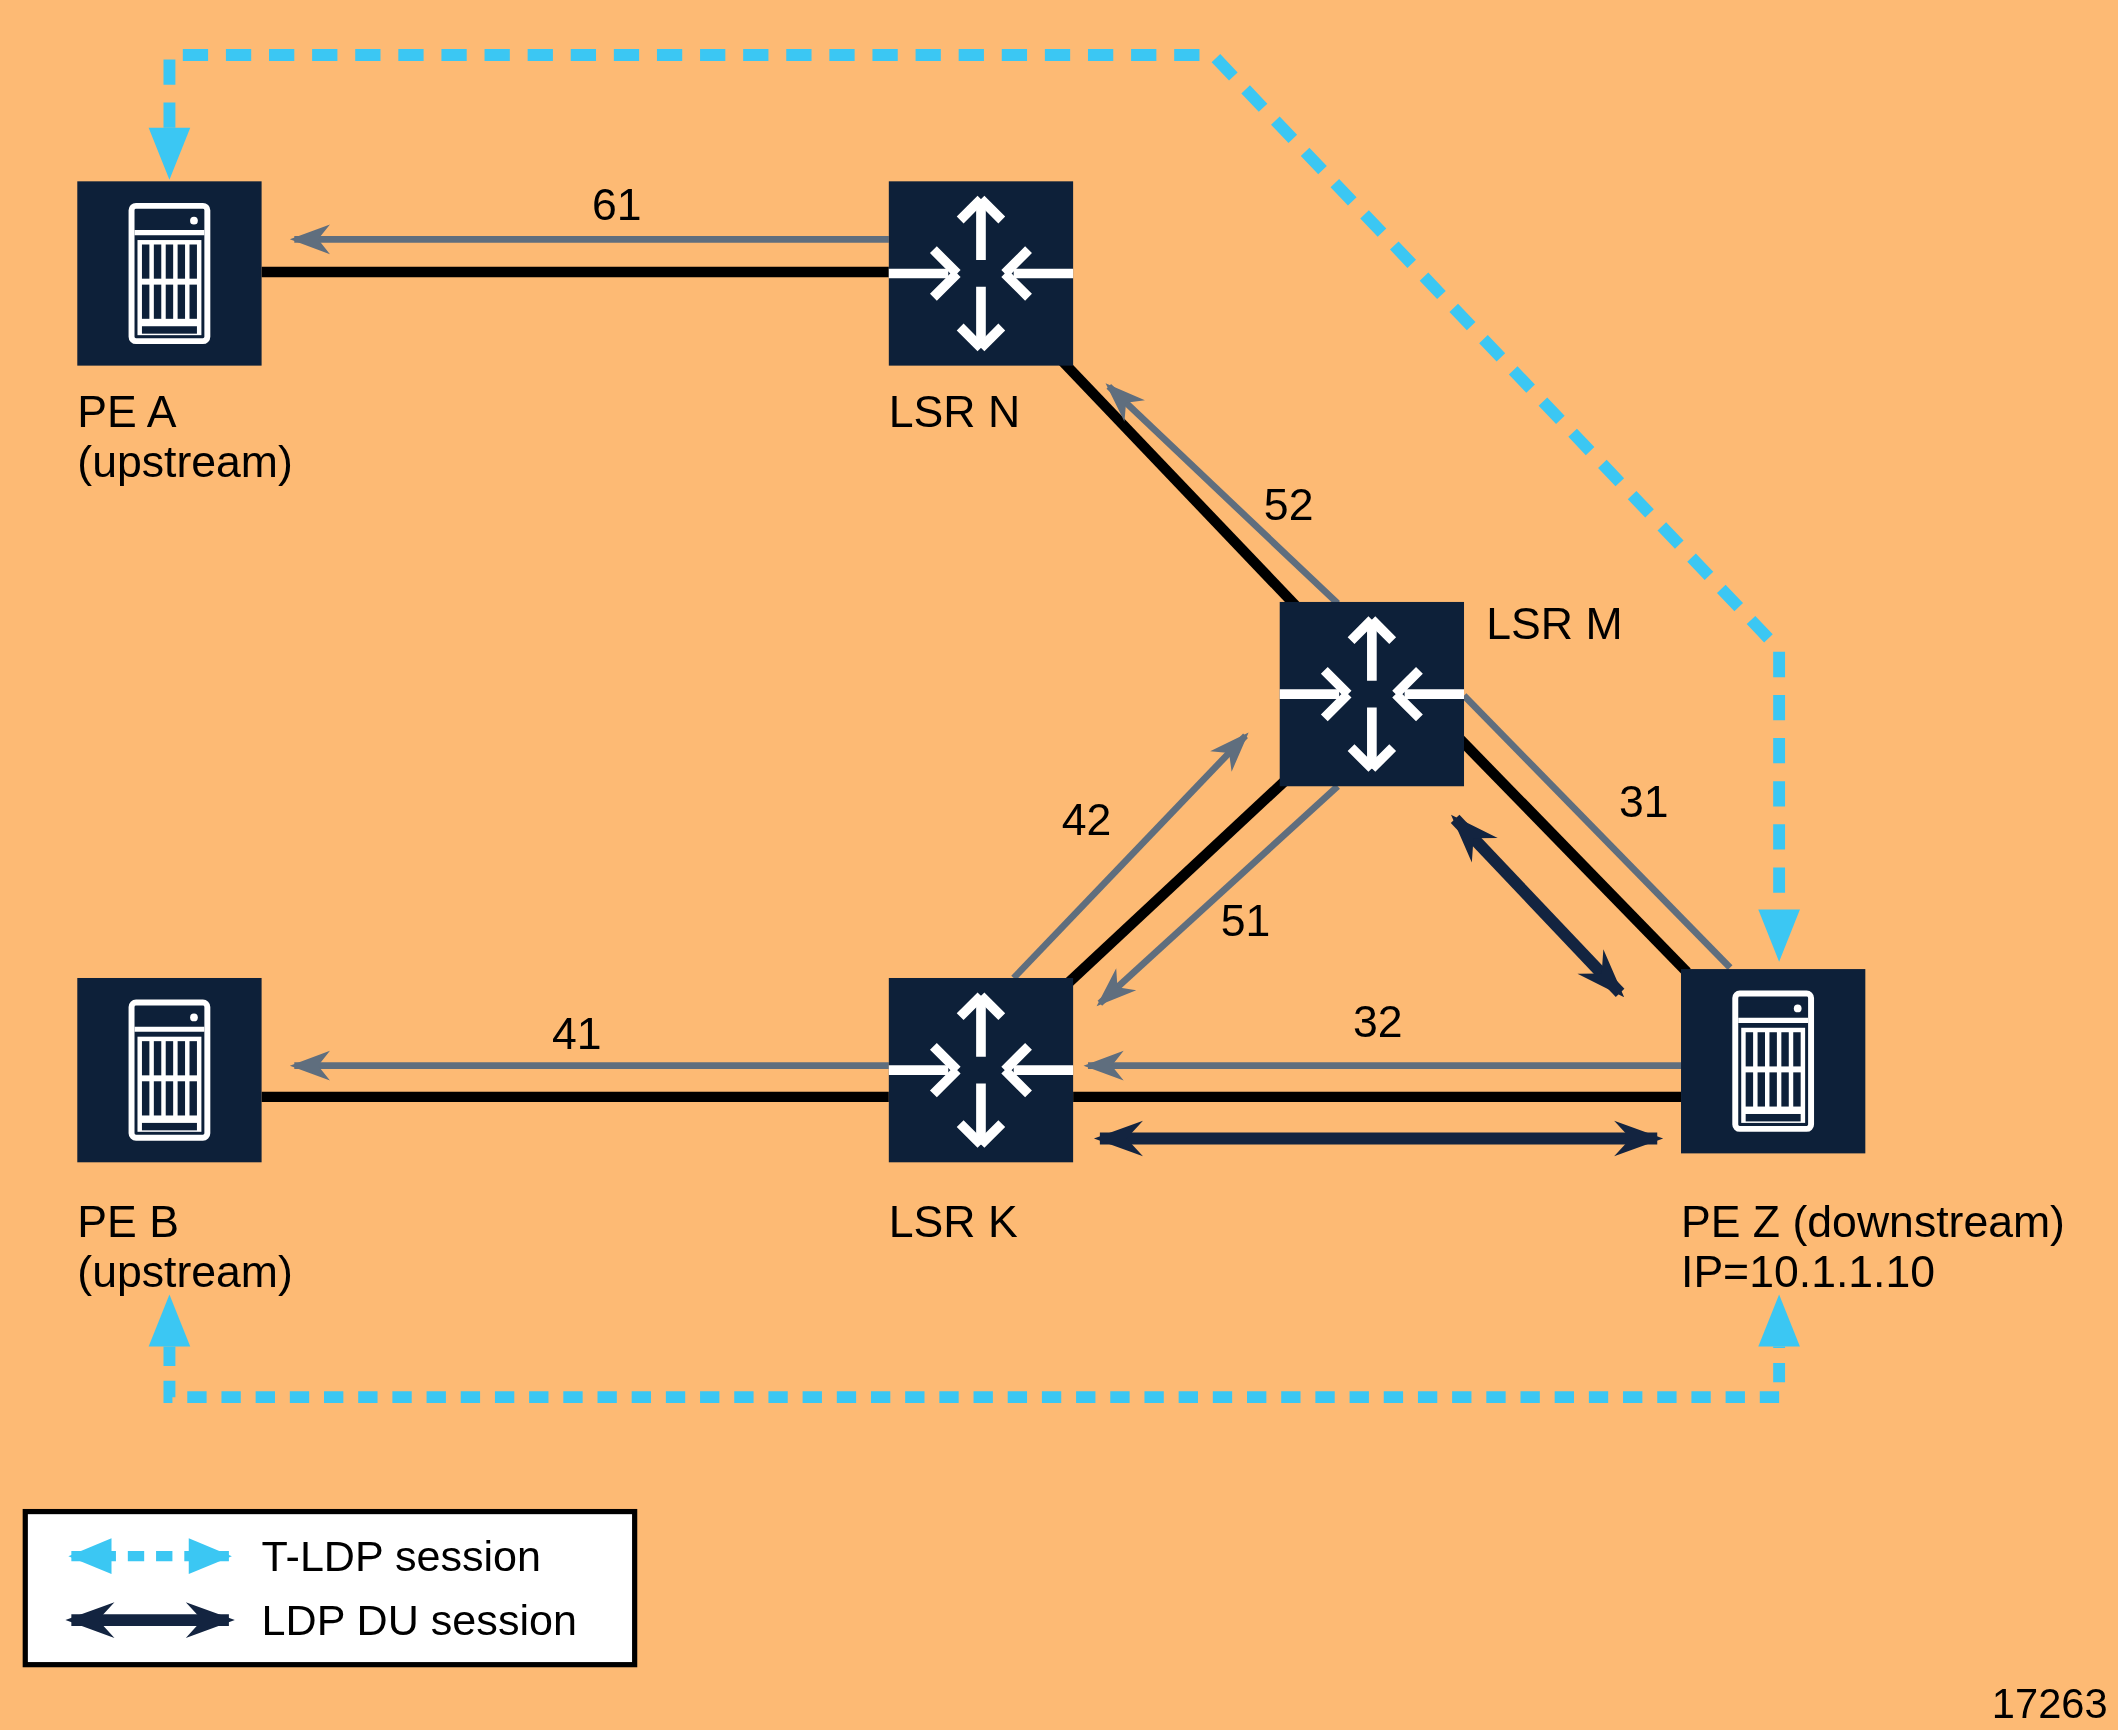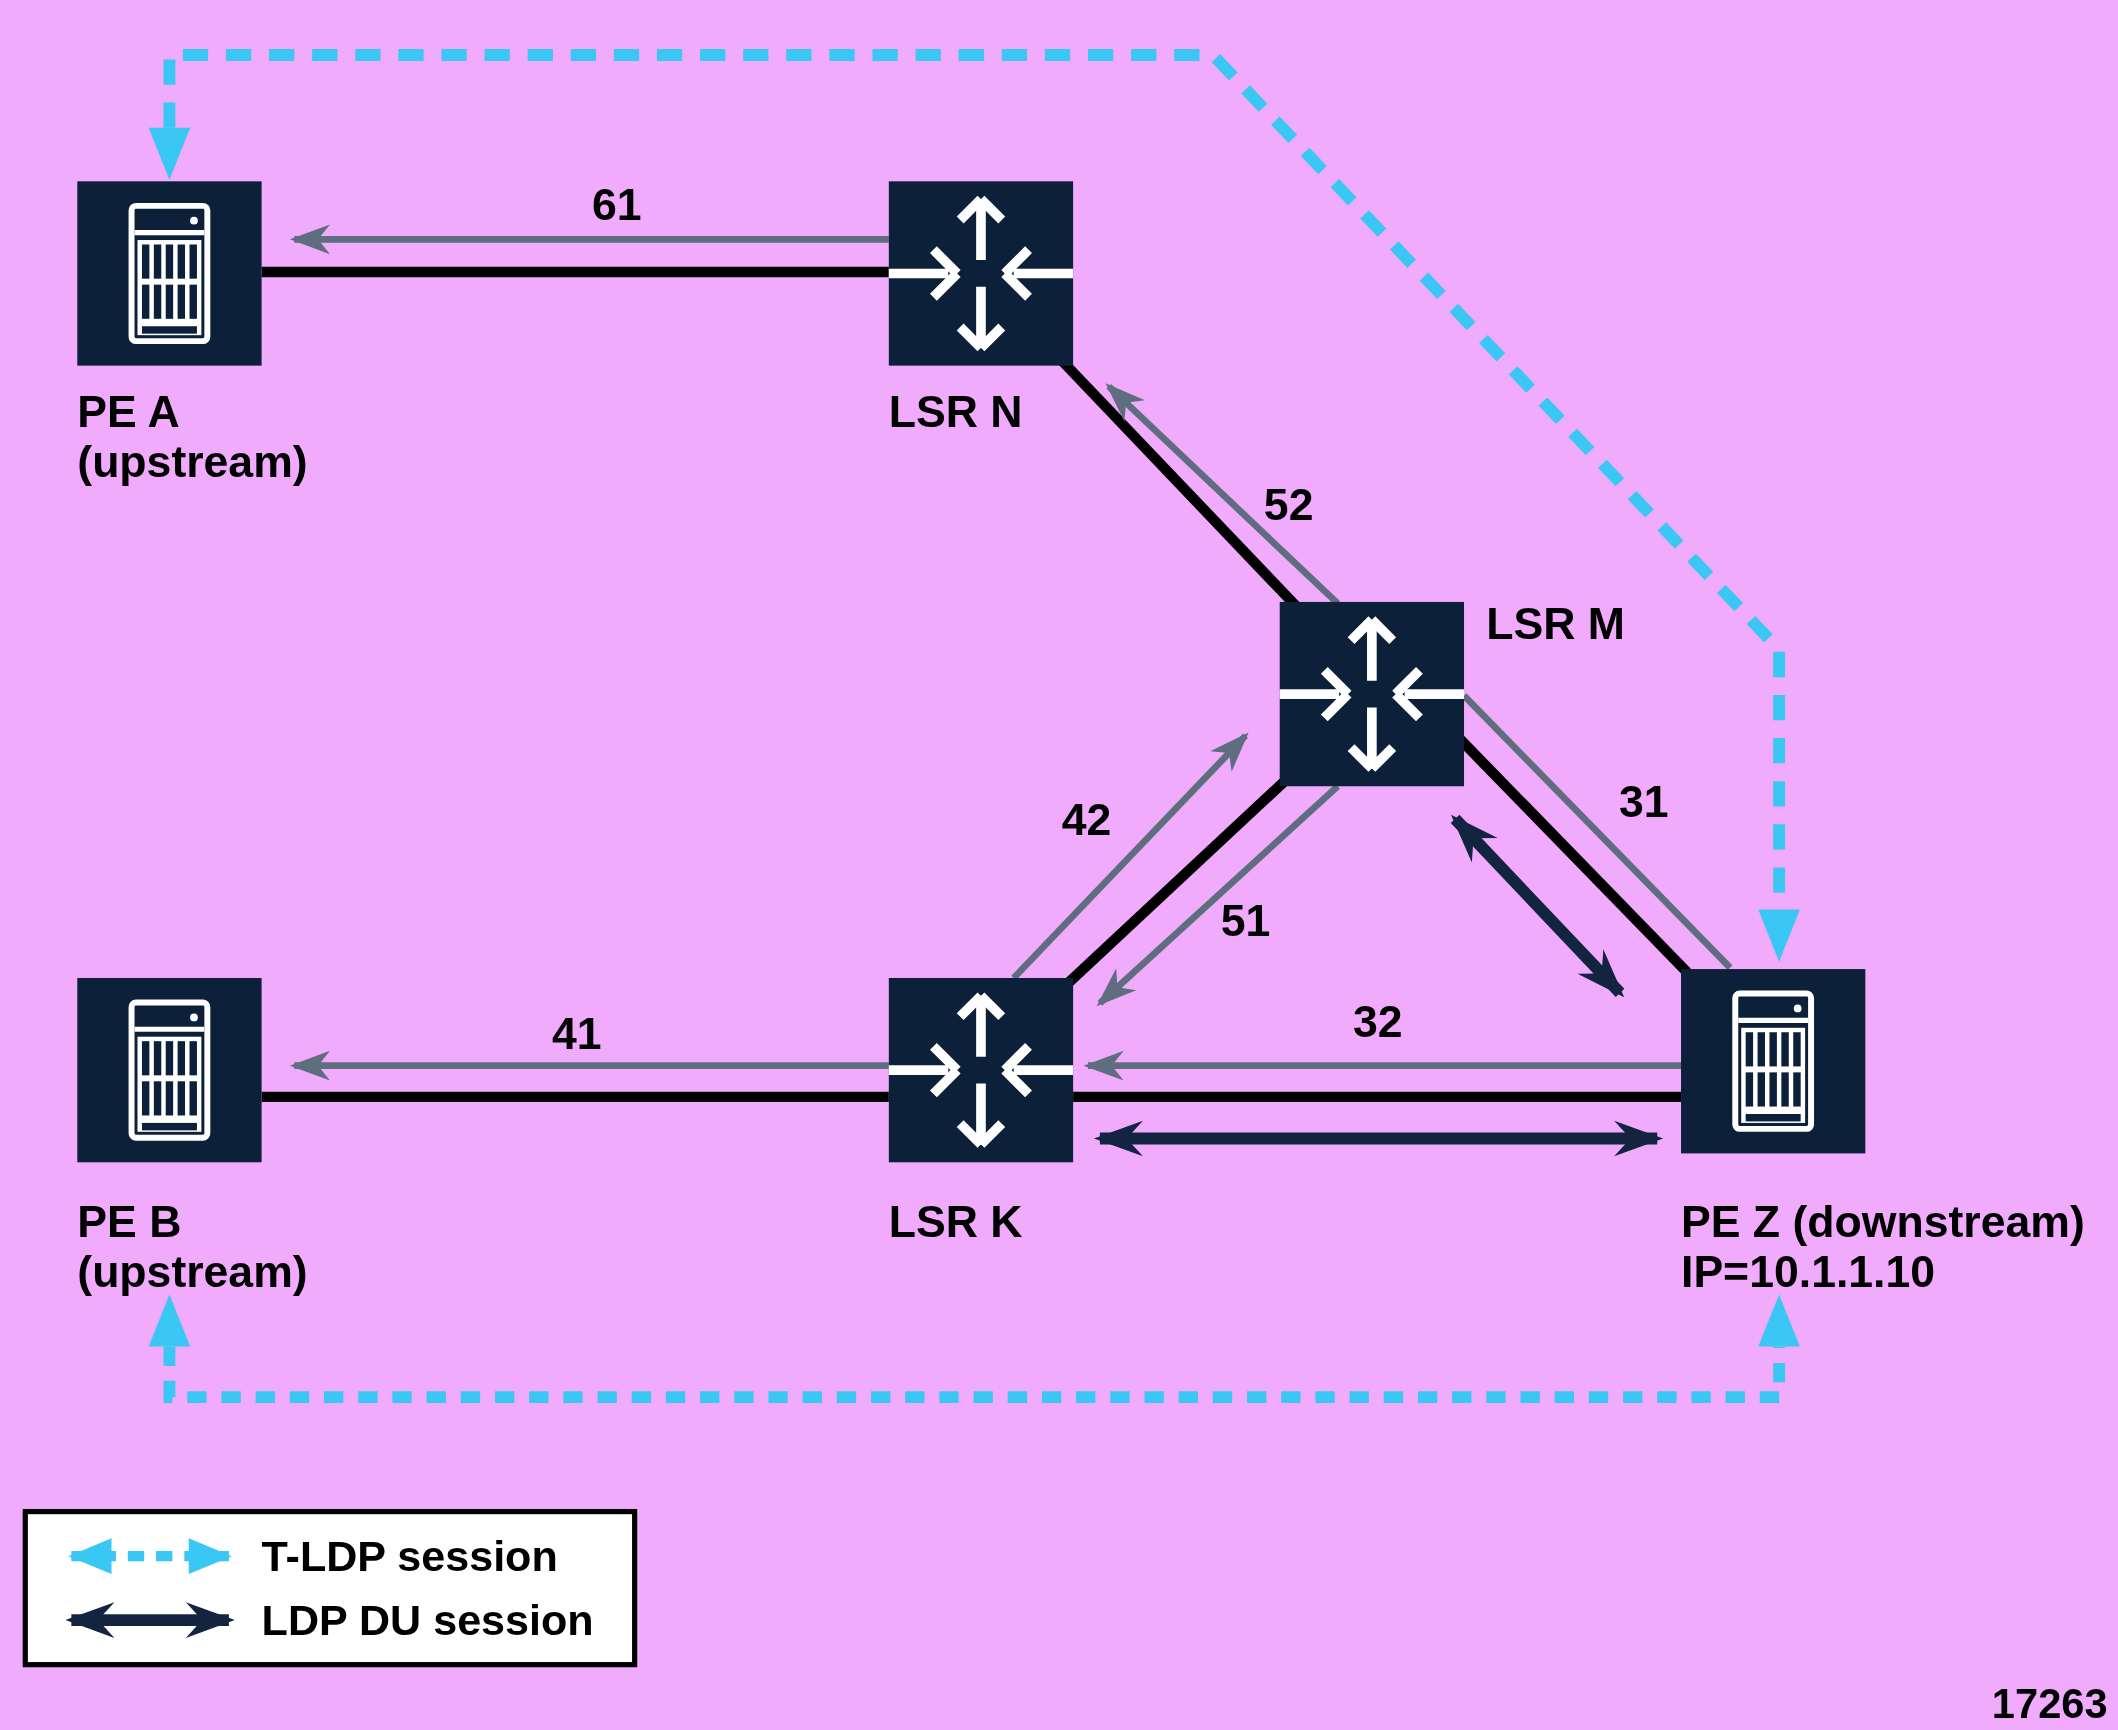--- a/index.html
+++ b/index.html
@@ -5,22 +5,21 @@
   html, body {
     margin: 0;
     padding: 0;
     background: #ffffff;
   }
   body {
     font-family: "Liberation Sans", sans-serif;
   }
   .diagram-wrap {
     width: 100%;
-    background: #f0abfc;
-    font-weight: bold;
+    background: #fdba74;
   }
   svg {
     display: block;
     width: 100%;
     height: auto;
   }
   text {
     font-family: "Liberation Sans", sans-serif;
     fill: #000000;
   }

